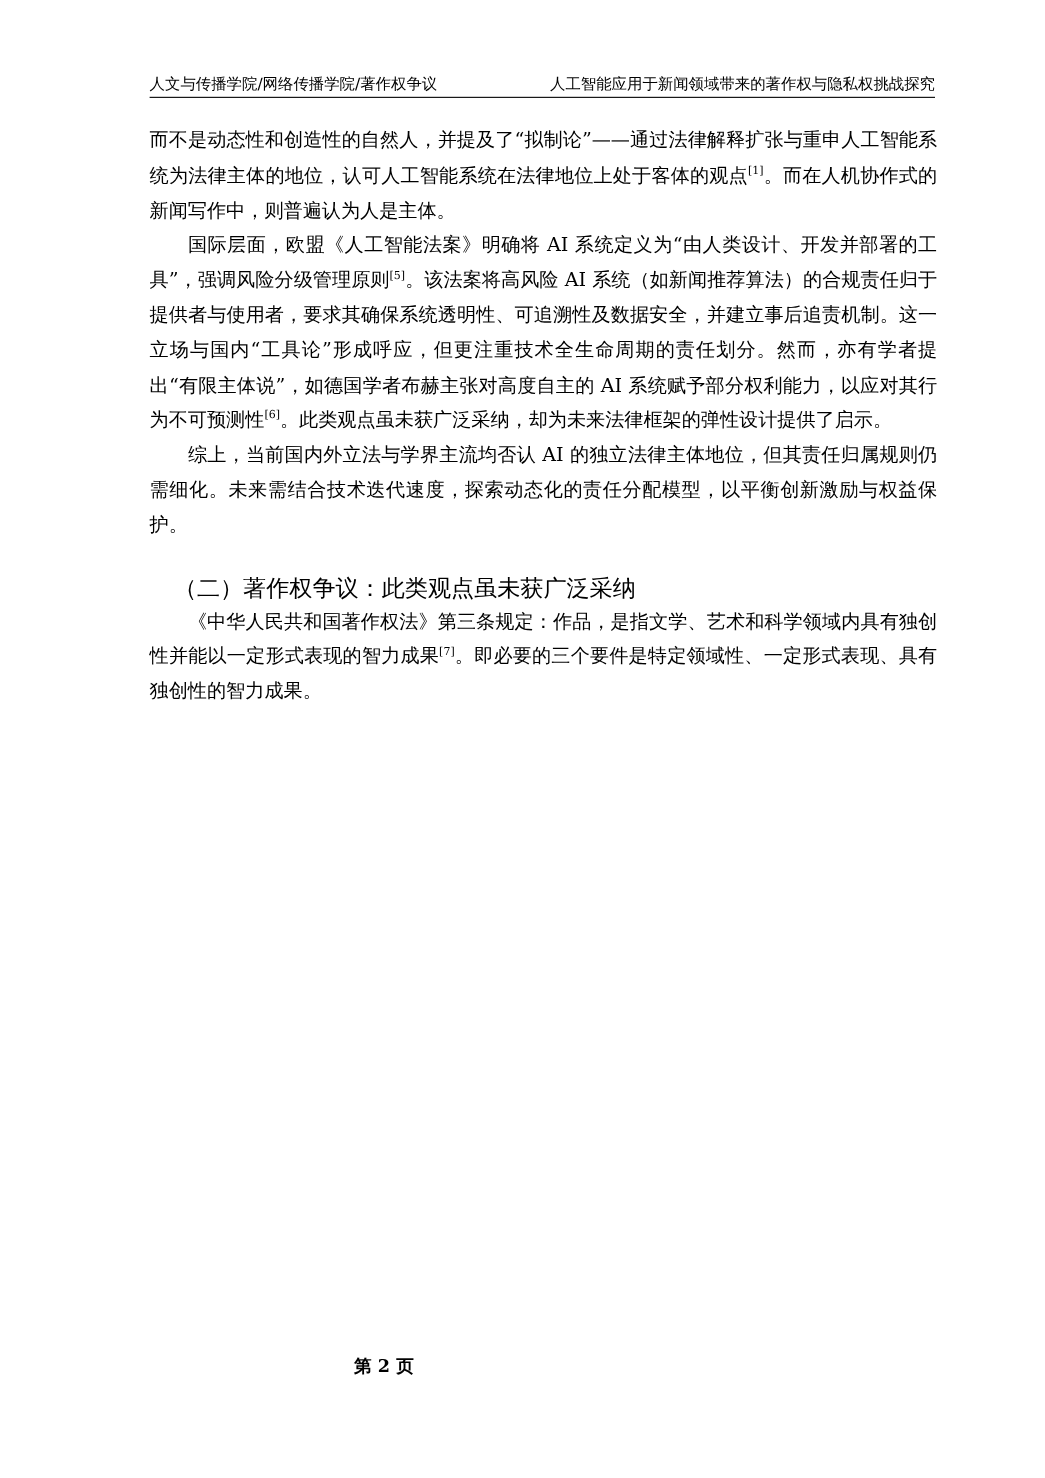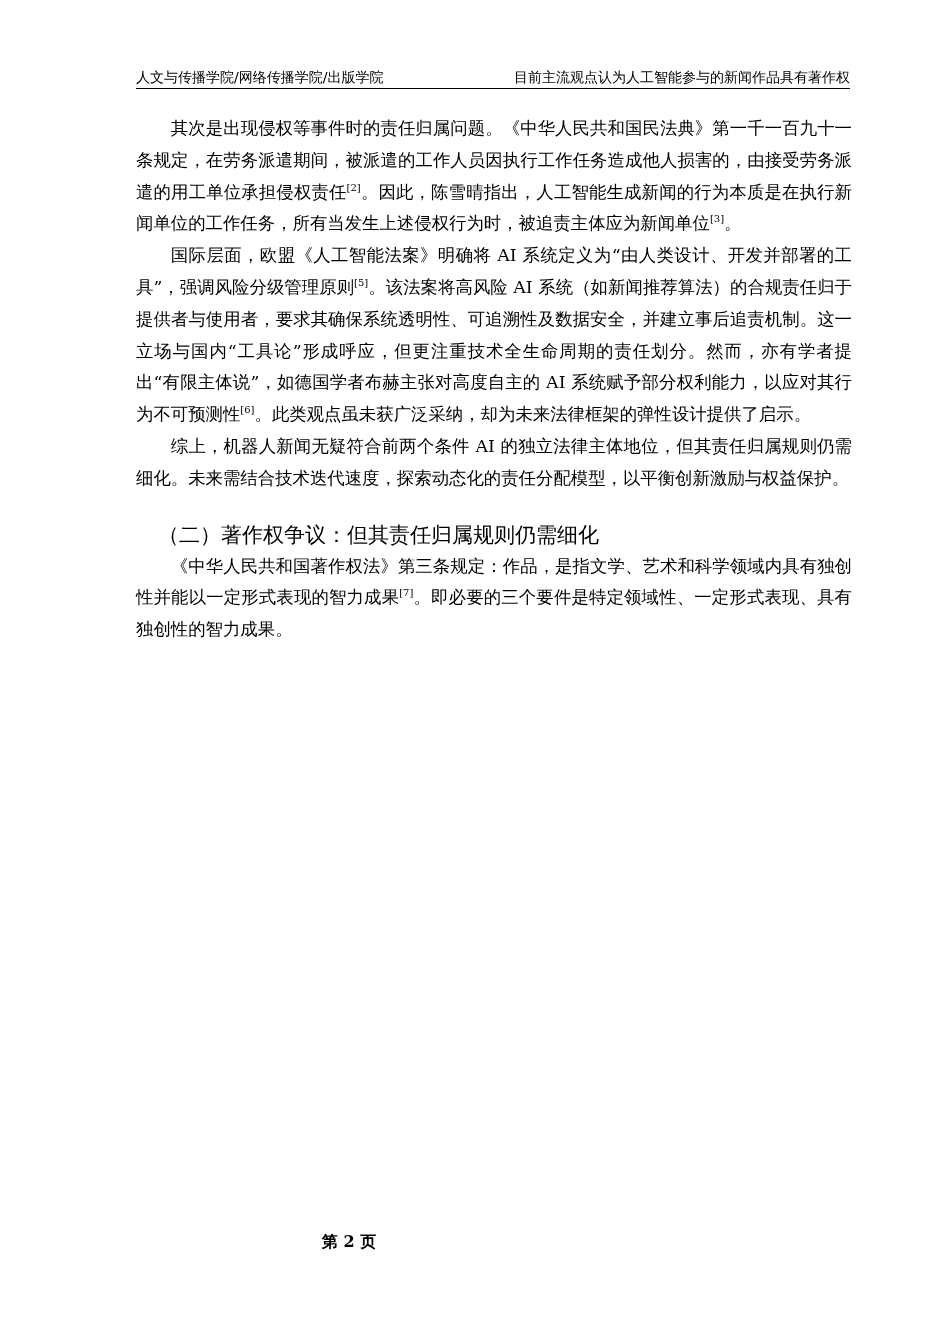--- a/index.html
+++ b/index.html
@@ -73,30 +73,30 @@
       font-weight: bold;
       padding-right: 80px;
       box-sizing: border-box;
     }
   </style>
 </head>
 <body>
 
 <div class="page">
   <div class="header">
-    <span class="left">人文与传播学院/网络传播学院/出版学院</span>
-    <span class="right">目前主流观点认为人工智能参与的新闻作品具有著作权</span>
+    <span class="left">人文与传播学院/网络传播学院/著作权争议</span>
+    <span class="right">人工智能应用于新闻领域带来的著作权与隐私权挑战探究</span>
   </div>
 
   <div class="body-text">
     <div id="paras-a">
-        <p>其次是出现侵权等事件时的责任归属问题。《中华人民共和国民法典》第一千一百九十一条规定，在劳务派遣期间，被派遣的工作人员因执行工作任务造成他人损害的，由接受劳务派遣的用工单位承担侵权责任<sup>[2]</sup>。因此，陈雪晴指出，人工智能生成新闻的行为本质是在执行新闻单位的工作任务，所有当发生上述侵权行为时，被追责主体应为新闻单位<sup>[3]</sup>。</p>
+        <p class="noindent">而不是动态性和创造性的自然人，并提及了“拟制论”——通过法律解释扩张与重申人工智能系统为法律主体的地位，认可人工智能系统在法律地位上处于客体的观点<sup>[1]</sup>。而在人机协作式的新闻写作中，则普遍认为人是主体。</p>
         <p>国际层面，欧盟《人工智能法案》明确将 AI 系统定义为“由人类设计、开发并部署的工具”，强调风险分级管理原则<sup>[5]</sup>。该法案将高风险 AI 系统（如新闻推荐算法）的合规责任归于提供者与使用者，要求其确保系统透明性、可追溯性及数据安全，并建立事后追责机制。这一立场与国内“工具论”形成呼应，但更注重技术全生命周期的责任划分。然而，亦有学者提出“有限主体说”，如德国学者布赫主张对高度自主的 AI 系统赋予部分权利能力，以应对其行为不可预测性<sup>[6]</sup>。此类观点虽未获广泛采纳，却为未来法律框架的弹性设计提供了启示。</p>
-        <p>综上，机器人新闻无疑符合前两个条件 AI 的独立法律主体地位，但其责任归属规则仍需细化。未来需结合技术迭代速度，探索动态化的责任分配模型，以平衡创新激励与权益保护。</p>
+        <p>综上，当前国内外立法与学界主流均否认 AI 的独立法律主体地位，但其责任归属规则仍需细化。未来需结合技术迭代速度，探索动态化的责任分配模型，以平衡创新激励与权益保护。</p>
       </div>
-    <h2 class="heading">（二）著作权争议：但其责任归属规则仍需细化</h2>
+    <h2 class="heading">（二）著作权争议：此类观点虽未获广泛采纳</h2>
     <div id="paras-b">
         <p>《中华人民共和国著作权法》第三条规定：作品，是指文学、艺术和科学领域内具有独创性并能以一定形式表现的智力成果<sup>[7]</sup>。即必要的三个要件是特定领域性、一定形式表现、具有独创性的智力成果。</p>
       </div>
   </div>
 
   <div class="footer">第 2 页</div>
 </div>
 
 </body></html>

